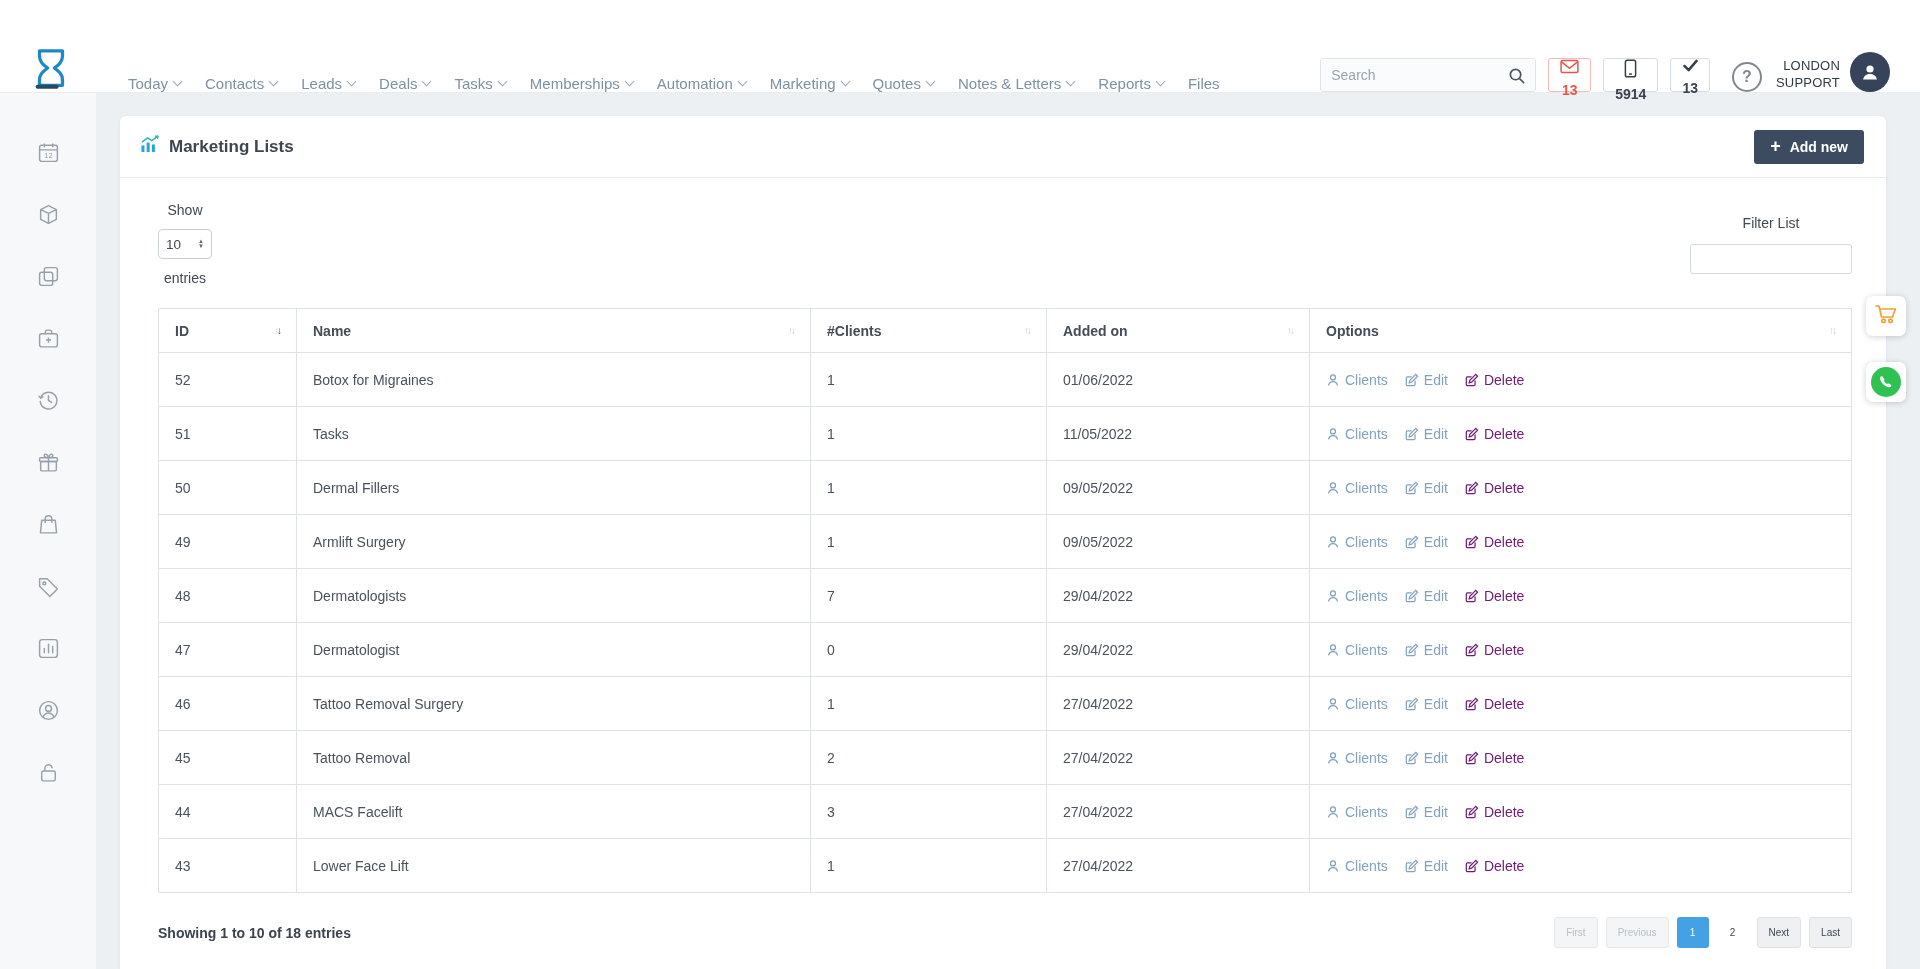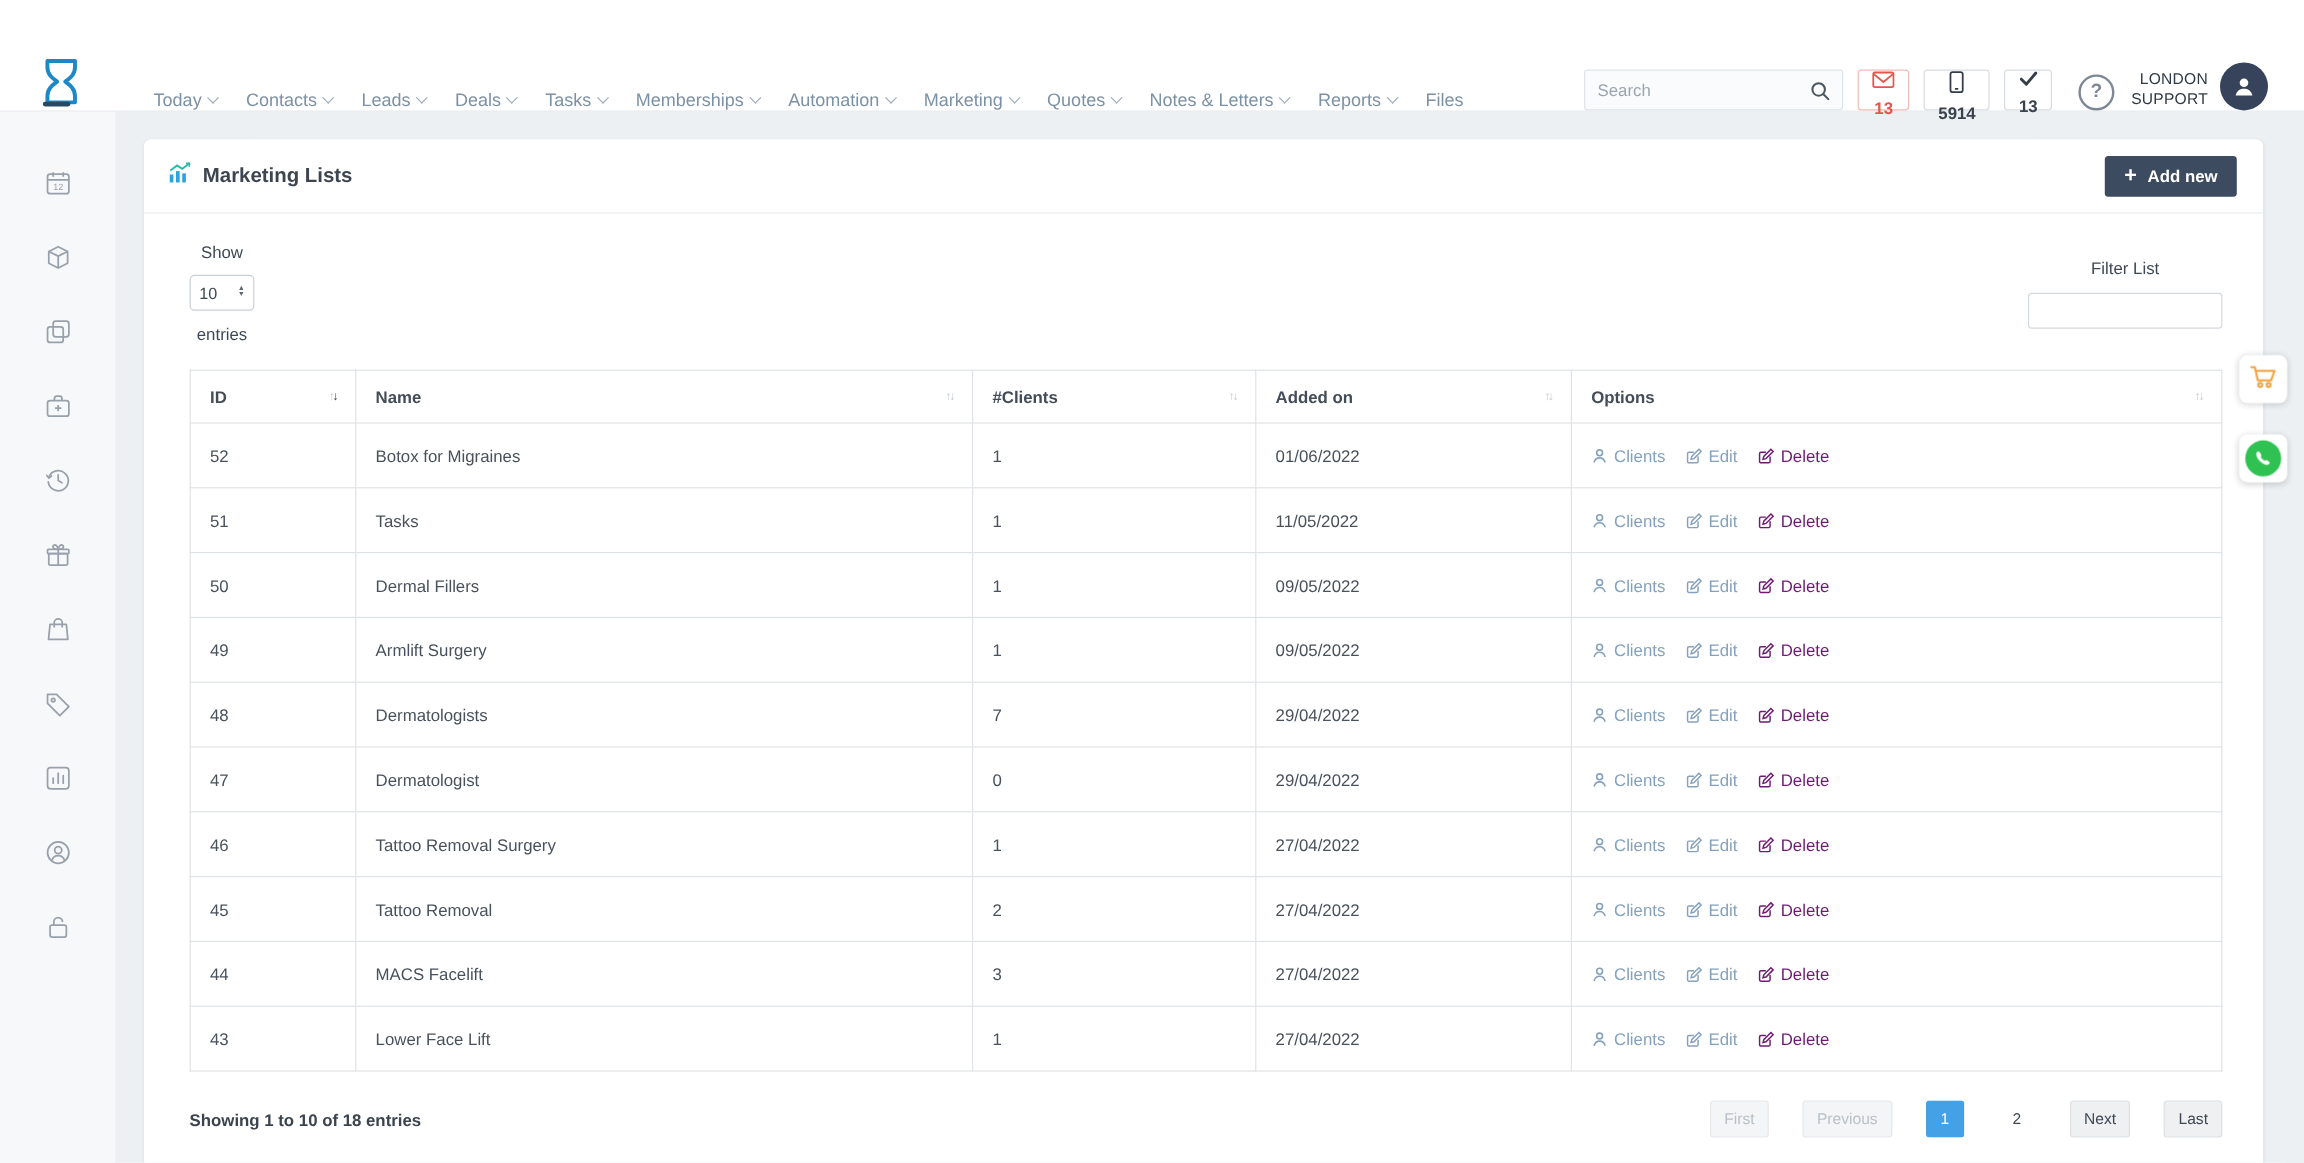--- a/index.html
+++ b/index.html
@@ -74,22 +74,22 @@
   .act { display:flex; align-items:center; gap:5px; font-size:14px; cursor:pointer; text-decoration:none; }
   .act.blue { color:#84a1bd; }
   .act.red  { color:#701a75; }
   .act svg { flex:0 0 auto; }
 
   
   .table-footer { display:flex; align-items:center; justify-content:space-between; margin-top:24px; }
   .summary { font-size:14px; color:#3b444e; font-weight:bold; }
   .pagination { display:flex; align-items:center; gap:8px; }
   .pg { min-width:32px; height:31px; border-radius:3px; display:flex; align-items:center; justify-content:center;
-        padding:0 11px; font-size:13px; cursor:pointer; border:1px solid transparent; background:transparent;
-        font-family:"Liberation Sans", sans-serif;margin-left:20px; }
+        padding:0 11px; font-size:10px; cursor:pointer; border:1px solid transparent; background:transparent;
+        font-family:"Liberation Sans", sans-serif; }
   .pg.disabled { background:#f4f5f7; color:#b9c0c7; border-color:#e5e8eb; cursor:default; }
   .pg.active   { background:#45a1e6; color:#fff; }
   .pg.page     { background:transparent; color:#3f4854; }
   .pg.normal   { background:#eef0f2; color:#3f4854; border-color:#dde1e5; }
 
   
   .float-btn { position:fixed; right:14px; width:40px; height:40px; background:#fff; border-radius:7px;
                box-shadow:0 1px 6px rgba(0,0,0,.18); display:flex; align-items:center; justify-content:center;
                cursor:pointer; z-index:20; }
   .float-cart  { top:296px; }

